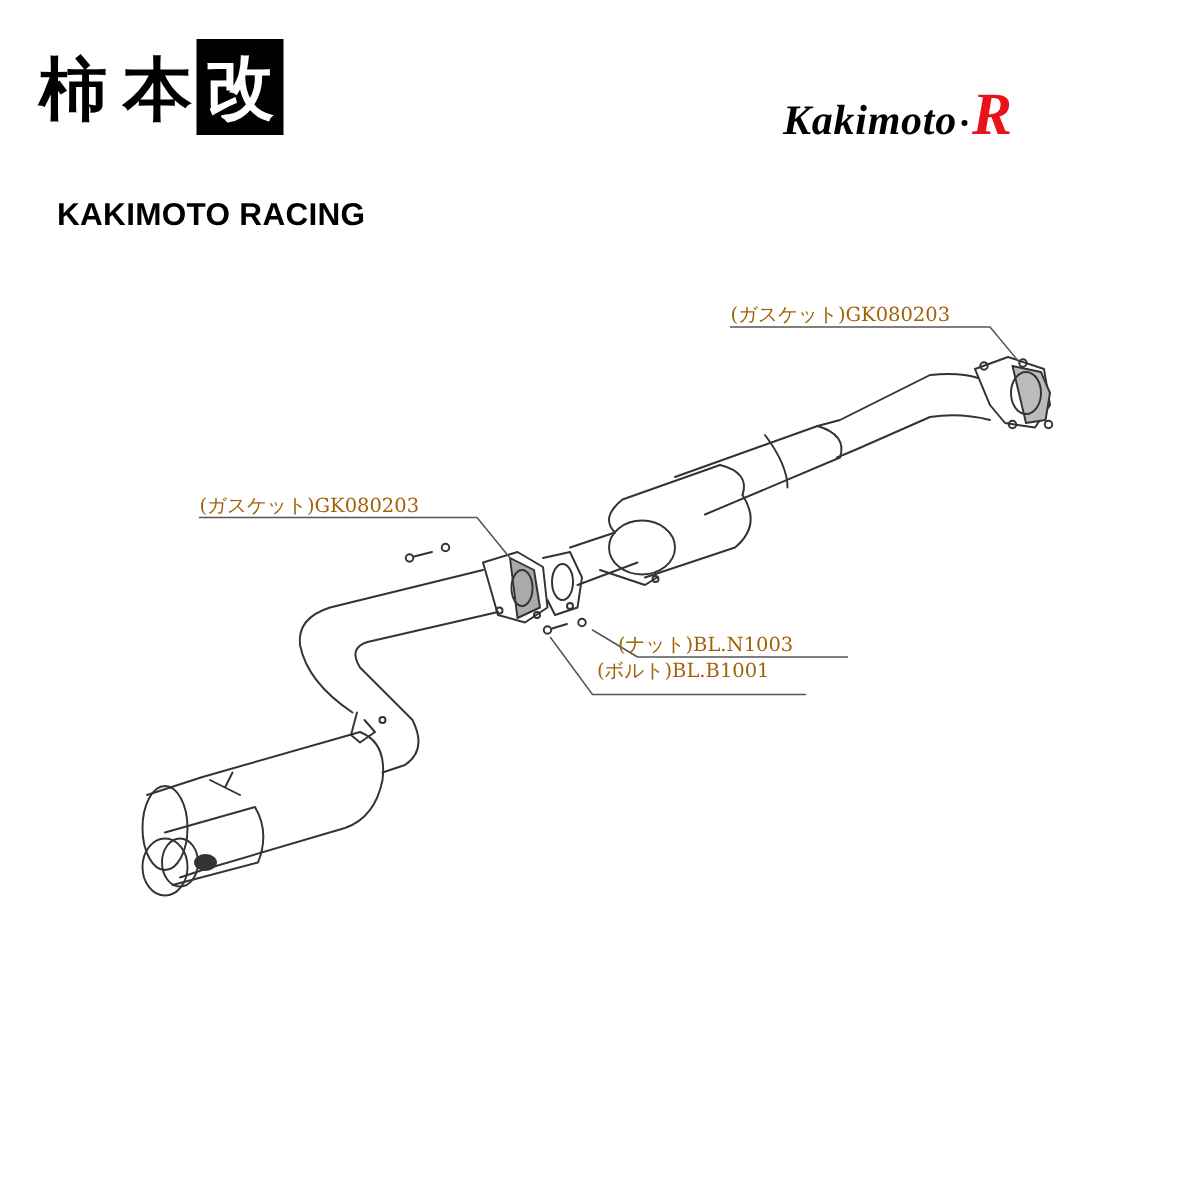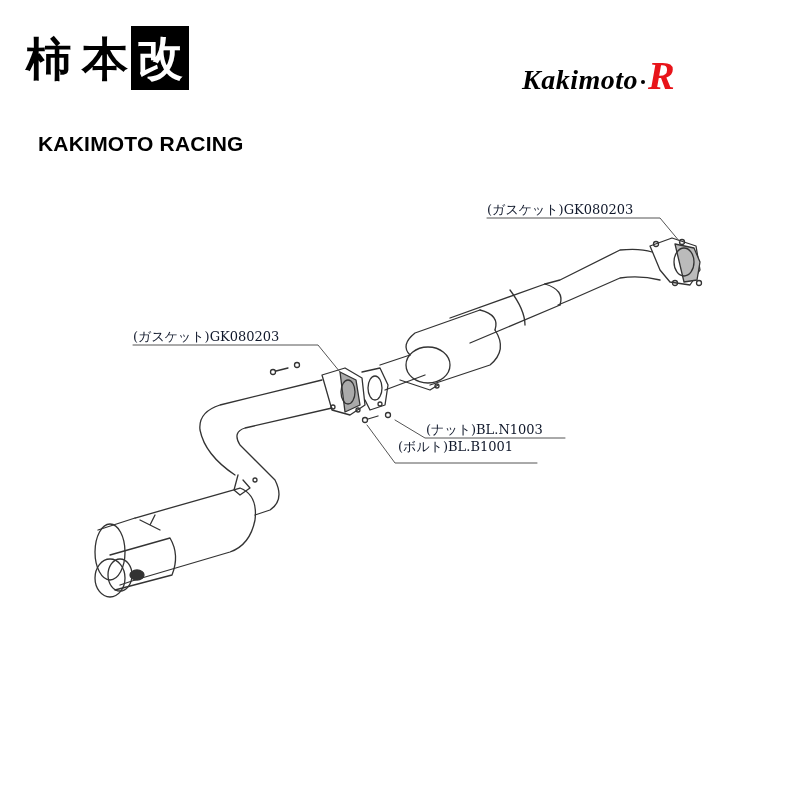--- a/index.html
+++ b/index.html
@@ -8,21 +8,21 @@
   .kanji { position: absolute; top: 4px; font-family: "DejaVu Serif", serif; font-size: 46px; font-weight: bold; color: #000; line-height: 62px; }
   .kanji.k1 { left: 2px; }
   .kanji.k2 { left: 58px; }
   .kanji-box { position: absolute; left: 107px; top: 2px; width: 58px; height: 64px; background: #000; }
   .kanji-box span { display: block; color: #fff; font-family: "DejaVu Serif", serif; font-size: 46px; font-weight: bold; line-height: 64px; text-align: center; }
   .racing { position: absolute; left: 14px; top: 72px; font-family: "Liberation Sans", sans-serif; font-weight: bold; font-size: 21px; letter-spacing: 0.2px; color: #000; white-space: nowrap; margin-top: 36px; }
   .logo-right { position: absolute; left: 522px; top: 52px; height: 50px; white-space: nowrap; }
   .kk-text { font-family: "Liberation Serif", serif; font-style: italic; font-weight: bold; font-size: 28px; color: #000; letter-spacing: 0.5px; }
   .kk-dot { display: inline-block; width: 4px; height: 4px; background: #000; border-radius: 50%; margin: 0 3px 6px 3px; vertical-align: middle; }
   .kk-r { font-family: "Liberation Serif", serif; font-style: italic; font-weight: bold; font-size: 40px; color: #e8141a; }
-  .label { position: absolute; font-family: "DejaVu Serif", serif; font-size: 13px; color: #0f172a; white-space: nowrap; }
+  .label { position: absolute; font-family: "DejaVu Serif", serif; font-size: 13px; color: #a16207; white-space: nowrap; }
   svg.diagram { position: absolute; left: 0; top: 0; }
 </style>
 </head>
 <body>
 
 <div class="logo-left">
   <span class="kanji k1">柿</span>
   <span class="kanji k2">本</span>
   <div class="kanji-box">
     <span>改</span>
@@ -116,14 +116,14 @@
   <g stroke="#555" stroke-width="1">
     <path d="M487,218 L660,218 L680,242"></path>
     <path d="M133,345 L318,345 L340,372"></path>
     <path d="M395,420 L425,438 L565,438"></path>
     <path d="M367,425 L395,463 L537,463"></path>
   </g>
 </svg>
 
 <div class="label" style="left:487px; top:201px;">(ガスケット)GK080203</div>
 <div class="label" style="left:133px; top:328px;">(ガスケット)GK080203</div>
-<div class="label" style="left:426px; top:421px;">(ナット)BL.N1003</div>
+<div class="label" style="left:412px; top:421px;">(ナット)BL.N1003</div>
 <div class="label" style="left:398px; top:438px;">(ボルト)BL.B1001</div>
 
 </body></html>

